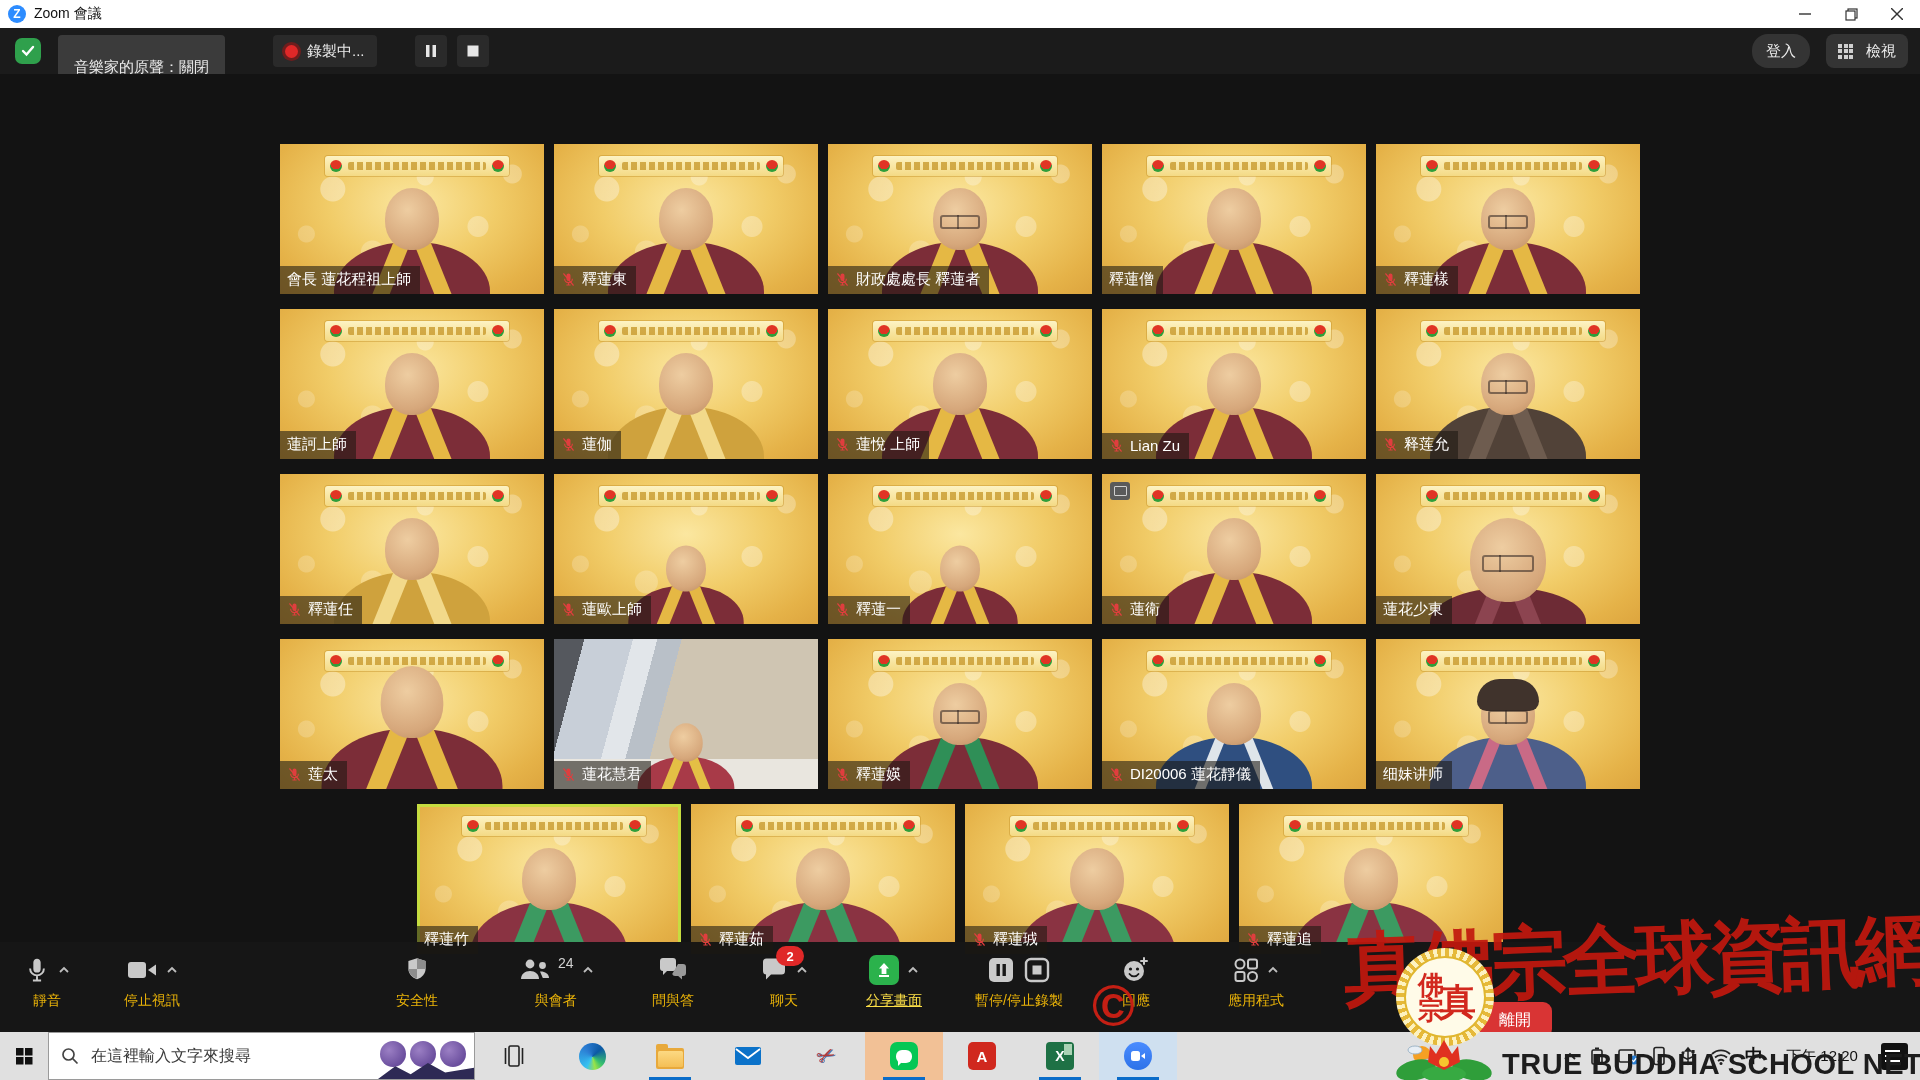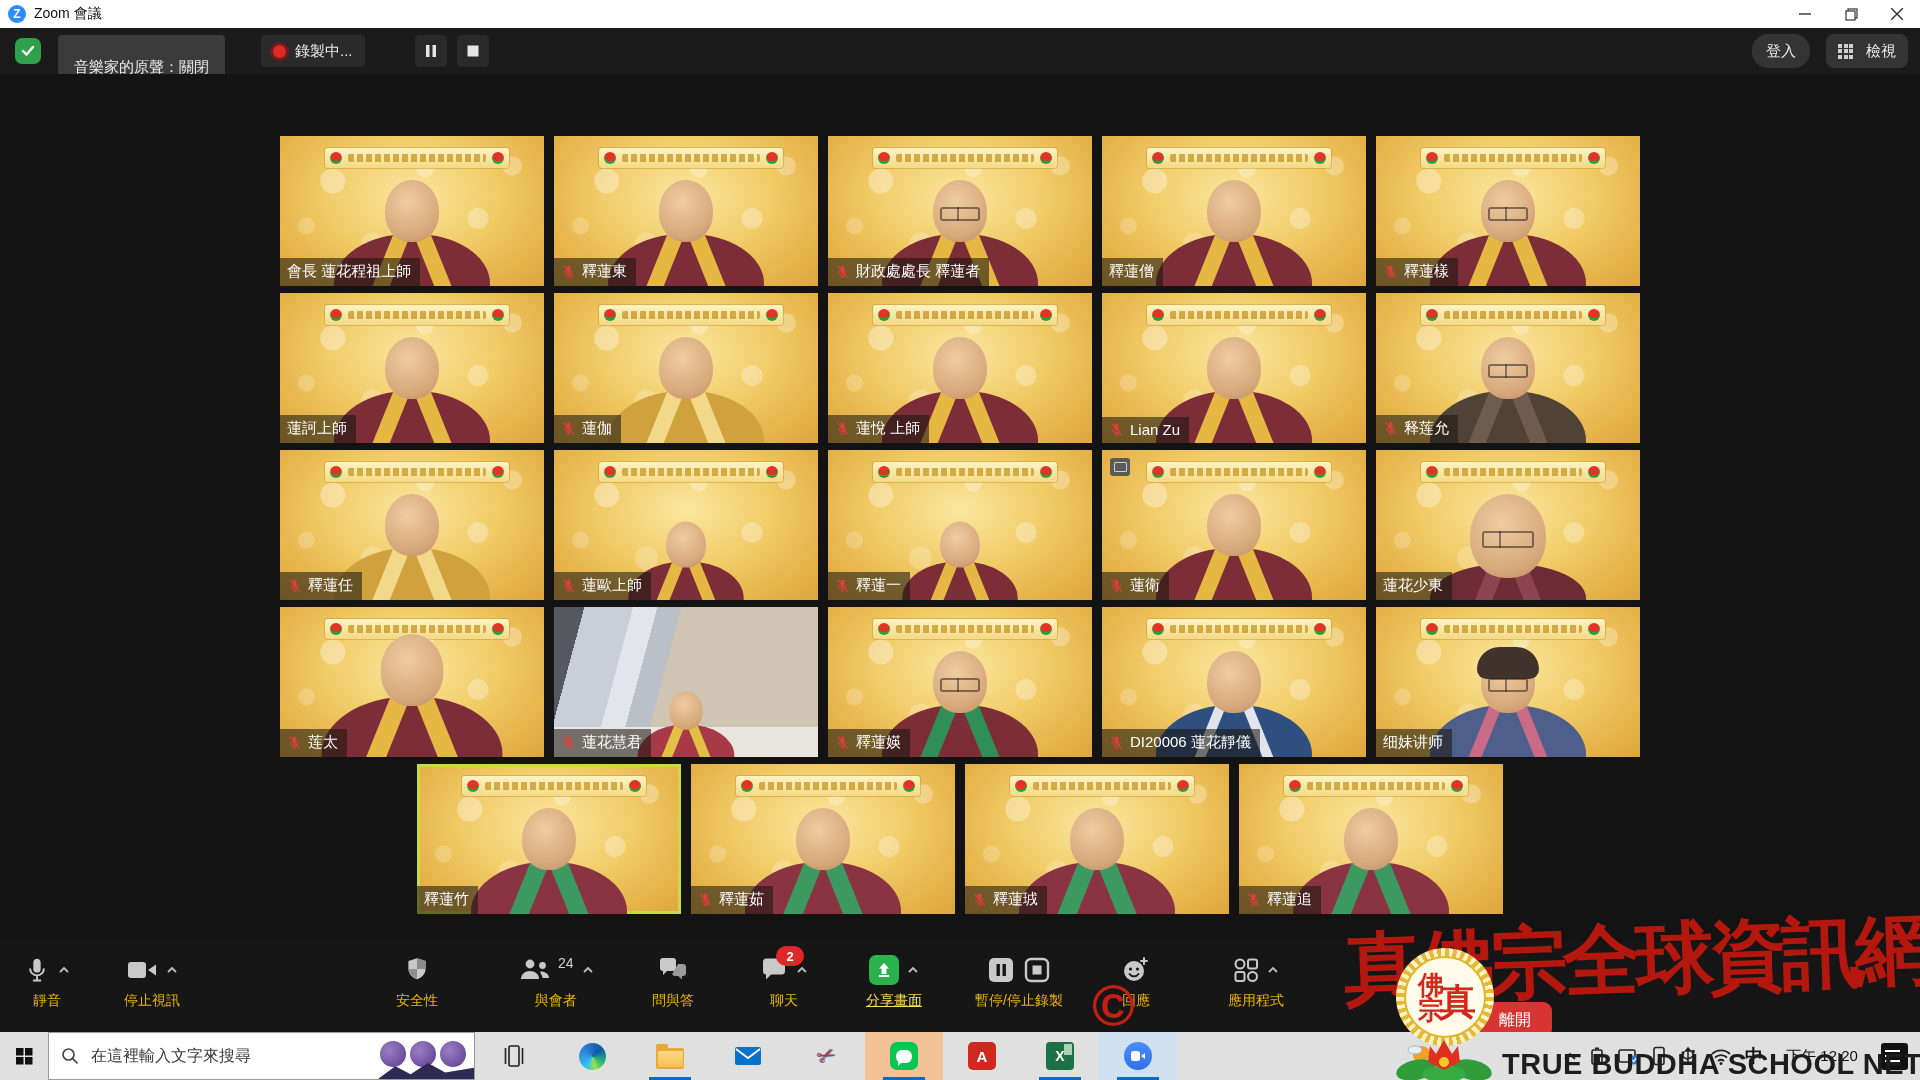--- a/index.html
+++ b/index.html
@@ -17,21 +17,21 @@
   .winbtn{width:46px;height:28px;display:flex;align-items:center;justify-content:center;}
   .winbtn svg{display:block;}
 
   
   .topbar{position:absolute;left:0;top:28px;width:1920px;height:46px;background:#1b1b1b;}
   .shield{position:absolute;left:15px;top:10px;width:26px;height:26px;border-radius:7px;
     background:#2fa04c;display:flex;align-items:center;justify-content:center;}
   .shield svg{display:block;}
   .audio-btn{position:absolute;left:58px;top:7px;height:32px;padding:16px 16px;background:#3b3b3b;
     border-radius:4px;color:#ececec;font-size:15px;display:flex;align-items:center;}
-  .rec-pill{position:absolute;left:261px;top:7px;height:32px;background:#2a2a2a;border-radius:4px;
+  .rec-pill{position:absolute;left:273px;top:7px;height:32px;background:#2a2a2a;border-radius:4px;
     display:flex;align-items:center;padding:0 12px;color:#e8e8e8;font-size:15px;gap:9px;}
   .rec-dot{width:13px;height:13px;border-radius:50%;background:#e02828;
     box-shadow:0 0 0 3px #6e1d1d;}
   .rec-sq{position:absolute;top:7px;width:32px;height:32px;background:#2a2a2a;border-radius:4px;
     display:flex;align-items:center;justify-content:center;}
   .rec-pause{left:415px;} .rec-stop{left:457px;}
   .signin-btn{position:absolute;right:110px;top:6px;height:34px;padding:0 14px;background:#343434;
     border-radius:16px;color:#efefef;font-size:15px;display:flex;align-items:center;}
   .view-btn{position:absolute;right:12px;top:6px;height:34px;padding:0 12px;background:#343434;
     border-radius:8px;color:#efefef;font-size:15px;display:flex;align-items:center;gap:13px;}
@@ -53,21 +53,21 @@
   #video-grid{position:absolute;left:0;top:62px;width:1920px;display:flex;flex-direction:column;
     gap:7px;align-items:center;}
   .vrow{display:flex;gap:10px;justify-content:center;}
   .tile{position:relative;width:264px;height:150px;overflow:hidden;background:
     radial-gradient(circle at 20% 30%, rgba(255,255,255,.35) 0 12px, transparent 13px),
     radial-gradient(circle at 75% 55%, rgba(255,255,255,.30) 0 10px, transparent 11px),
     radial-gradient(circle at 55% 22%, rgba(255,255,255,.30) 0 8px, transparent 9px),
     radial-gradient(circle at 88% 20%, rgba(255,255,255,.28) 0 9px, transparent 10px),
     radial-gradient(circle at 35% 72%, rgba(255,255,255,.22) 0 11px, transparent 12px),
     radial-gradient(circle at 10% 60%, rgba(255,255,255,.20) 0 8px, transparent 9px),
-    radial-gradient(ellipse at 50% 40%, #fbe7a0 0%, #f1cc68 45%, #e5b248 80%, #dda53e 100%);}
+    radial-gradient(ellipse at 50% 40%, #fbe7a0 0%, #f1cc68 45%, #e5b248 80%, #dda53e 100%); margin-top: 8px;}
   .tile.active{outline:3px solid #c6dc40;outline-offset:-3px;}
   .banner{position:absolute;top:12px;left:17%;width:66%;height:20px;border-radius:3px;
     background:linear-gradient(#fdf3c4,#f4da85);box-shadow:0 0 0 1px rgba(195,145,40,.45);
     display:flex;align-items:center;padding:0 5px;}
   .emb{width:12px;height:12px;border-radius:50%;flex:none;
     background:radial-gradient(circle at 50% 32%, #e03424 0 55%, #2f9e3a 56%);}
   .btxt{flex:1;height:8px;margin:0 6px;border-radius:2px;opacity:.8;
     background:repeating-linear-gradient(90deg,#c89a2e 0 6px,transparent 6px 9px);}
   .person{position:absolute;left:50%;bottom:0;transform:translateX(-50%);width:180px;height:106px;}
   .head{position:absolute;left:50%;top:0;transform:translateX(-50%);width:54px;height:62px;

